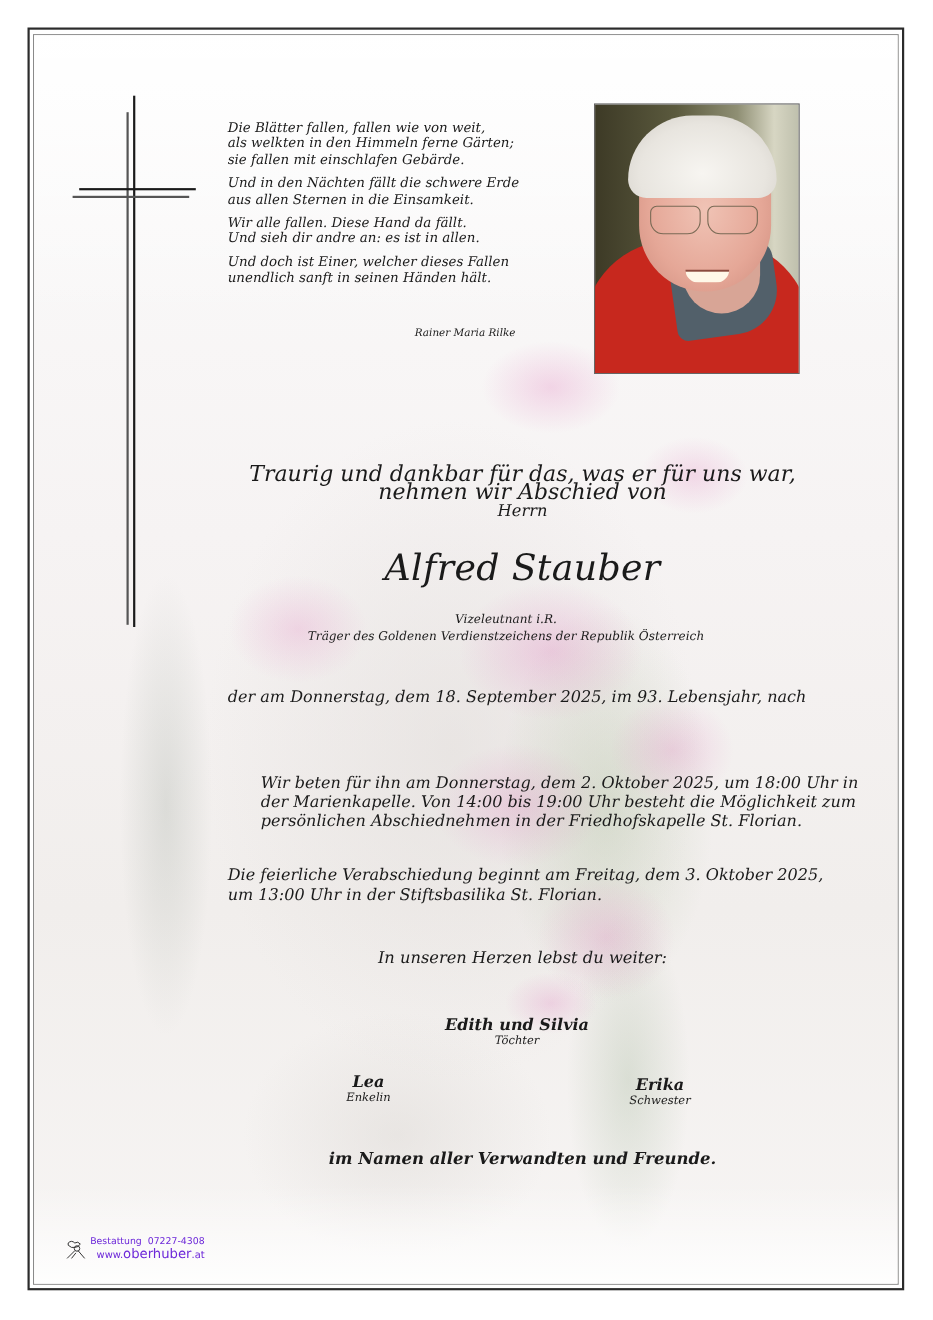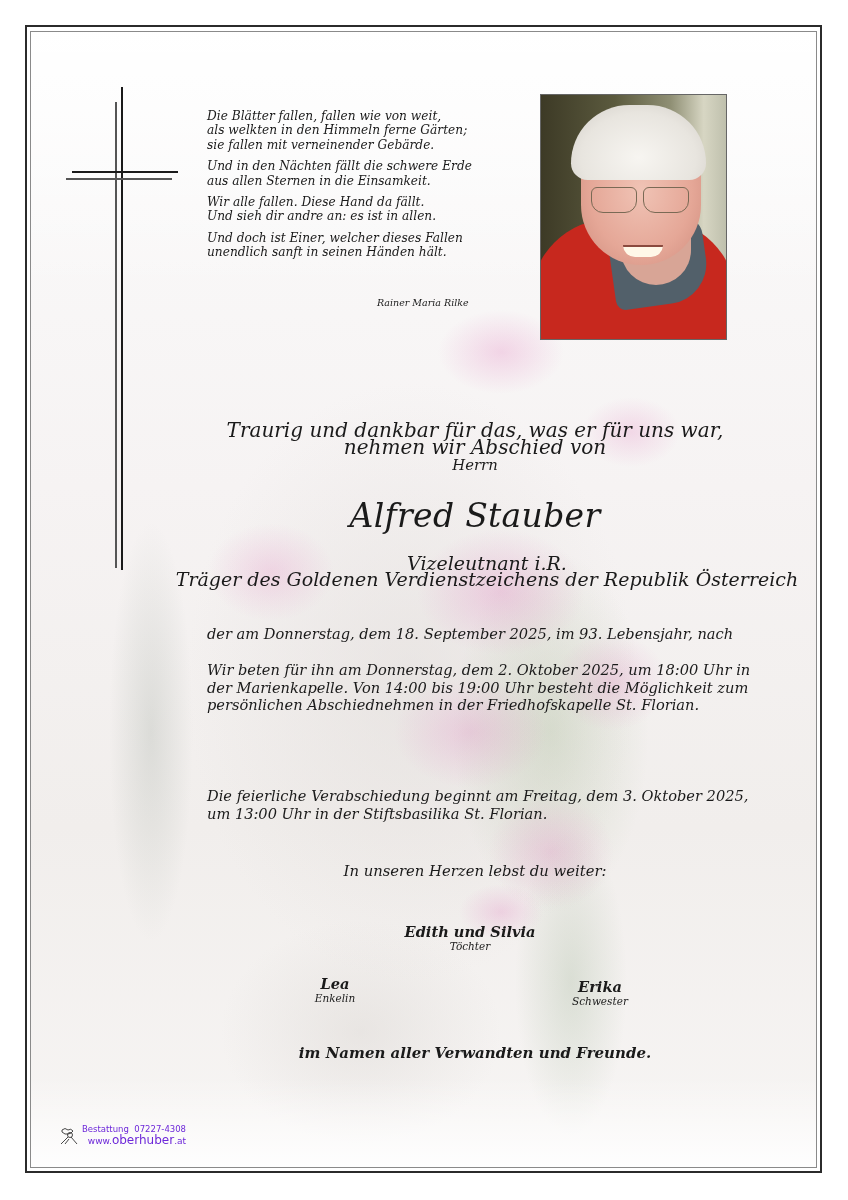--- a/index.html
+++ b/index.html
@@ -96,29 +96,29 @@
   }
   .photo .mouth {
     position: absolute; left: 82px; top: 150px; width: 40px; height: 10px;
     background: #fff8e8; border-radius: 0 0 20px 20px; border-top: 2px solid #8a4a3e;
   }
 
   .center { position: absolute; left: 0; width: 100%; text-align: center; font-style: italic; }
   .intro { top: 422px; font-size: 20px; line-height: 17px; left: 140px; width: 670px; }
   .herrn { top: 456px; font-size: 14.8px; left: 140px; width: 670px; }
   .name { top: 496px; font-size: 33px; left: 140px; width: 670px; letter-spacing: 0.3px; }
-  .titles { top: 555px; font-size: 19px; line-height: 16px; left: 152px; width: 670px; }
+  .titles { top: 555px; font-size: 11px; line-height: 16px; left: 125px; width: 670px; }
 
   .para {
     position: absolute; left: 207px; width: 522px;
     font-style: italic; font-size: 14.6px; line-height: 17.6px; text-align: justify;
   }
   .para div { white-space: nowrap; }
   .p1 { top: 625px; }
-  .p2 { top: 661px; }
+  .p2 { top: 703px; margin-left: 30px; }
   .p3 { top: 787px; }
 
   .hearts { top: 862px; font-size: 14.8px; font-weight: normal; left: 140px; width: 670px; }
   .person { position: absolute; text-align: center; font-style: italic; }
   .person .pname { font-size: 14.6px; font-weight: bold; line-height: 16px; }
   .person .prel { font-size: 10.5px; line-height: 12px; }
   .p-daughters { left: 395px; width: 150px; top: 924px; }
   .p-lea { left: 300px; width: 70px; top: 976px; }
   .p-erika { left: 555px; width: 90px; top: 979px; }
   .closing { top: 1044px; font-size: 15px; font-weight: bold; left: 140px; width: 670px; }
@@ -146,21 +146,21 @@
   <div class="v2"></div>
     <div class="v1"></div>
     <div class="h1"></div>
     <div class="h2"></div>
 </div>
 
 <div class="poem">
   <div class="stanza">
     <div>Die Blätter fallen, fallen wie von weit,</div>
     <div>als welkten in den Himmeln ferne Gärten;</div>
-    <div>sie fallen mit verneinender Gebärde.</div>
+    <div>sie fallen mit einschlafen Gebärde.</div>
   </div>
   <div class="stanza">
     <div>Und in den Nächten fällt die schwere Erde</div>
     <div>aus allen Sternen in die Einsamkeit.</div>
   </div>
   <div class="stanza">
     <div>Wir alle fallen. Diese Hand da fällt.</div>
     <div>Und sieh dir andre an: es ist in allen.</div>
   </div>
   <div class="stanza">

